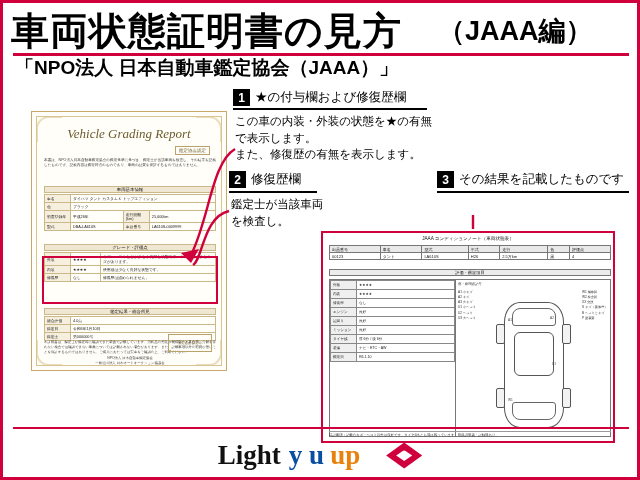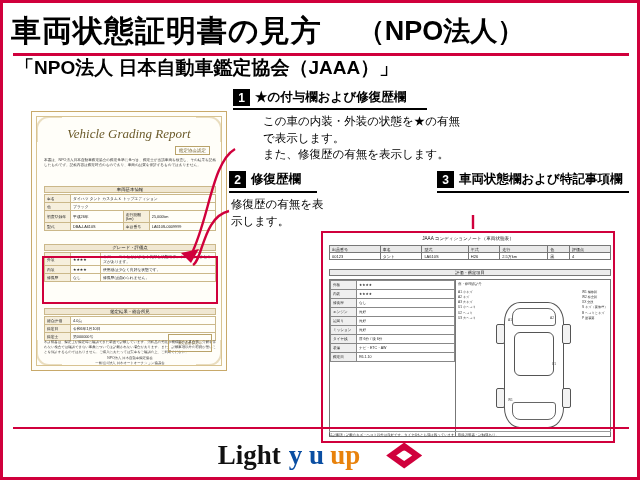--- a/index.html
+++ b/index.html
@@ -16,21 +16,21 @@
     width: 640px; height: 480px;
     border: 3px solid #d0003c;
     background: #fff;
   }
   
   .title-bar {
     position: absolute; left: 8px; top: 6px; width: 620px; height: 44px;
     display: flex; align-items: center;
   }
   .title-main {
-    font-size: 30px; font-weight: bold; color: #000;
+    font-size: 38px; font-weight: bold; color: #000;
     letter-spacing: 1px; white-space: nowrap;
   }
   .title-sub {
     font-size: 27px; font-weight: bold; color: #000;
     margin-left: 36px; white-space: nowrap;
   }
   .title-underline {
     position: absolute; left: 10px; top: 50px; width: 616px;
     height: 3px; background: #d0003c;
   }
@@ -40,21 +40,21 @@
     font-size: 19px; font-weight: bold; color: #000; white-space: nowrap;
   }
   
   .num-head { position: absolute; display: flex; align-items: center; }
   .num-box {
     width: 17px; height: 17px; background: #000; color: #fff;
     font-size: 12px; font-weight: bold; display: flex;
     align-items: center; justify-content: center; margin-right: 5px;
     flex: 0 0 auto;
   }
-  .num-text { font-size: 12.5px; font-weight: bold; color: #000; white-space: nowrap; }
+  .num-text { font-size: 12.5px; font-weight: normal; color: #000; white-space: nowrap; }
   .num-rule { position: absolute; height: 2px; background: #000; }
   .desc { position: absolute; font-size: 11.5px; color: #000; line-height: 1.45; }
 
   
   .cert {
     position: absolute; left: 28px; top: 108px; width: 196px; height: 260px;
     border: 1px solid #c8a96a; background: #fffef9;
   }
   .cert-inner {
     position: absolute; left: 4px; top: 4px; right: 4px; bottom: 4px;
@@ -210,43 +210,43 @@
   .dai-text { font-size: 25px; font-weight: bold; color: #d0003c; letter-spacing: .5px; }
   .footer-rule { position: absolute; left: 10px; bottom: 48px; width: 616px; height: 2px; background: #d0003c; }
 </style>
 </head>
 <body>
 
 <div class="page">
 
   <div class="title-bar">
     <span class="title-main">車両状態証明書の見方</span>
-    <span class="title-sub">（NPO法人）</span>
+    <span class="title-sub">（JAAA編）</span>
   </div>
   <div class="title-underline"></div>
   <div class="subtitle">「NPO法人 日本自動車鑑定協会（JAAA）」</div>
 
   <div class="num-head" style="left:230px; top:86px;">
     <span class="num-box">1</span>
     <span class="num-text">★の付与欄および修復歴欄</span>
   </div>
   <div class="num-rule" style="left:230px; top:105px; width:194px;"></div>
-  <div class="desc" style="left:232px; top:110px; width:200px; white-space:pre-line;margin-left:28px;">この車の内装・外装の状態を★の有無で表示します。
+  <div class="desc" style="left:232px; top:110px; width:200px; white-space:pre-line;">この車の内装・外装の状態を★の有無で表示します。
 また、修復歴の有無を表示します。</div>
 
   <div class="num-head" style="left:226px; top:168px;">
     <span class="num-box">2</span>
     <span class="num-text">修復歴欄</span>
   </div>
   <div class="num-rule" style="left:226px; top:188px; width:88px;"></div>
-  <div class="desc" style="left:228px; top:193px; width:96px;">修復歴の有無を表示します。</div>
+  <div class="desc" style="left:228px; top:193px; width:96px;">鑑定士が当該車両を検査し。</div>
 
   <div class="num-head" style="left:434px; top:168px;">
     <span class="num-box">3</span>
-    <span class="num-text">車両状態欄および特記事項欄</span>
+    <span class="num-text">その結果を記載したものです</span>
   </div>
   <div class="num-rule" style="left:434px; top:188px; width:192px;"></div>
 
   <div class="cert">
     <div class="cert-inner"></div>
     <div class="cert-corner cc-tl"></div>
     <div class="cert-corner cc-tr"></div>
     <div class="cert-corner cc-bl"></div>
     <div class="cert-corner cc-br"></div>
 

